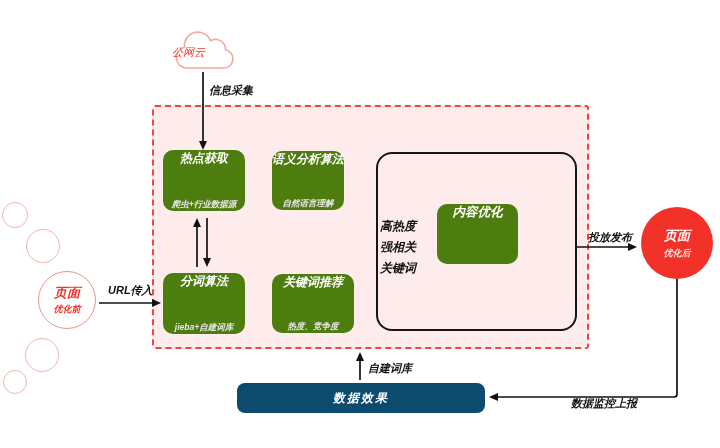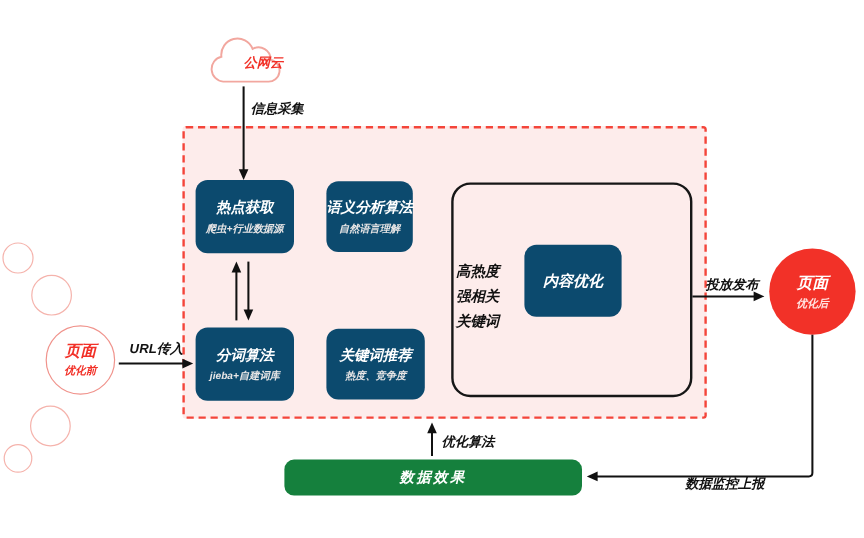--- a/index.html
+++ b/index.html
@@ -19,49 +19,49 @@
   .circle-before .s{font-size:9px;font-weight:bold;font-style:italic;color:#f23128;}
   
   .circle-after{
     position:absolute;left:641px;top:207px;width:72px;height:72px;border-radius:50%;
     background:#f23128;display:flex;flex-direction:column;align-items:center;justify-content:center;gap:2px;
   }
   .circle-after .t{font-size:13px;font-weight:bold;font-style:italic;color:#fff;}
   .circle-after .s{font-size:9px;font-weight:bold;font-style:italic;color:#ffe3e0;}
   
   .cloud-wrap{position:absolute;left:172px;top:30px;width:64px;height:44px;}
-  .cloud-label{position:absolute;left:172px;top:45px;width:64px;text-align:right;
-    font-size:11px;font-weight:bold;font-style:italic;color:#f23128;}
+  .cloud-label{position:absolute;left:172px;top:45px;width:64px;text-align:left;
+    font-size:11px;font-weight:normal;font-style:italic;color:#f23128;}
   
   .container{
     position:absolute;left:152px;top:105px;width:437px;height:244px;box-sizing:border-box;
     background:#fdeceb;border:2px dashed #f4453a;border-radius:3px;
   }
   
   .bbox{
-    position:absolute;background:#0c4a6e;border-radius:10px;box-sizing:border-box;
-    display:flex;flex-direction:column;align-items:center;justify-content:center;gap:3px;
+    position:absolute;background:#4d7c0f;border-radius:10px;box-sizing:border-box;
+    display:flex;flex-direction:column;align-items:center;justify-content:space-between;gap:3px;
   }
   .bbox .t{font-size:12px;font-weight:bold;font-style:italic;color:#fff;white-space:nowrap;}
   .bbox .s{font-size:8.5px;font-weight:bold;font-style:italic;color:#e8e6e6;white-space:nowrap;}
   
   .inner{
     position:absolute;left:376px;top:152px;width:201px;height:179px;box-sizing:border-box;
     border:2px solid #161616;border-radius:16px;
   }
   .lines{position:absolute;text-align:left;font-weight:bold;font-style:italic;color:#111;}
   .lines div{white-space:nowrap;}
   .in-lines{left:380px;top:216px;width:50px;font-size:12px;line-height:21px;}
   .out-lines{left:520px;top:222px;width:58px;font-size:12px;line-height:20px;}
   
   .flabel{position:absolute;font-size:11px;font-weight:bold;font-style:italic;color:#111;white-space:nowrap;}
   
   .data-effect{
     position:absolute;left:237px;top:383px;width:248px;height:30px;border-radius:8px;
-    background:#15803d;display:flex;align-items:center;justify-content:center;
+    background:#0c4a6e;display:flex;align-items:center;justify-content:center;
     font-size:12px;font-weight:bold;font-style:italic;color:#fff;letter-spacing:2px;
   }
   svg{display:block;}
   .overlay{position:absolute;left:0;top:0;pointer-events:none;}
 </style>
 </head>
 <body>
 
 <div class="stage">
 
@@ -107,21 +107,21 @@
     <div>强相关</div>
     <div>关键词</div>
   </div>
   <div class="bbox" style="left:437px;top:204px;width:81px;height:60px;">
     <span class="t" style="font-size:12.5px;">内容优化</span>
   </div>
 
   <div class="flabel" style="left:209px;top:83px;">信息采集</div>
   <div class="flabel" style="left:108px;top:283px;">URL传入</div>
   <div class="flabel" style="left:588px;top:230px;">投放发布</div>
-  <div class="flabel" style="left:368px;top:361px;">优化算法</div>
+  <div class="flabel" style="left:368px;top:361px;">自建词库</div>
   <div class="flabel" style="left:571px;top:380px;margin-top:16px;">数据监控上报</div>
 
   <div class="circle-after">
     <span class="t">页面</span>
     <span class="s">优化后</span>
   </div>
 
   <div class="data-effect">数据效果</div>
 
   <svg class="overlay" width="720" height="448">

